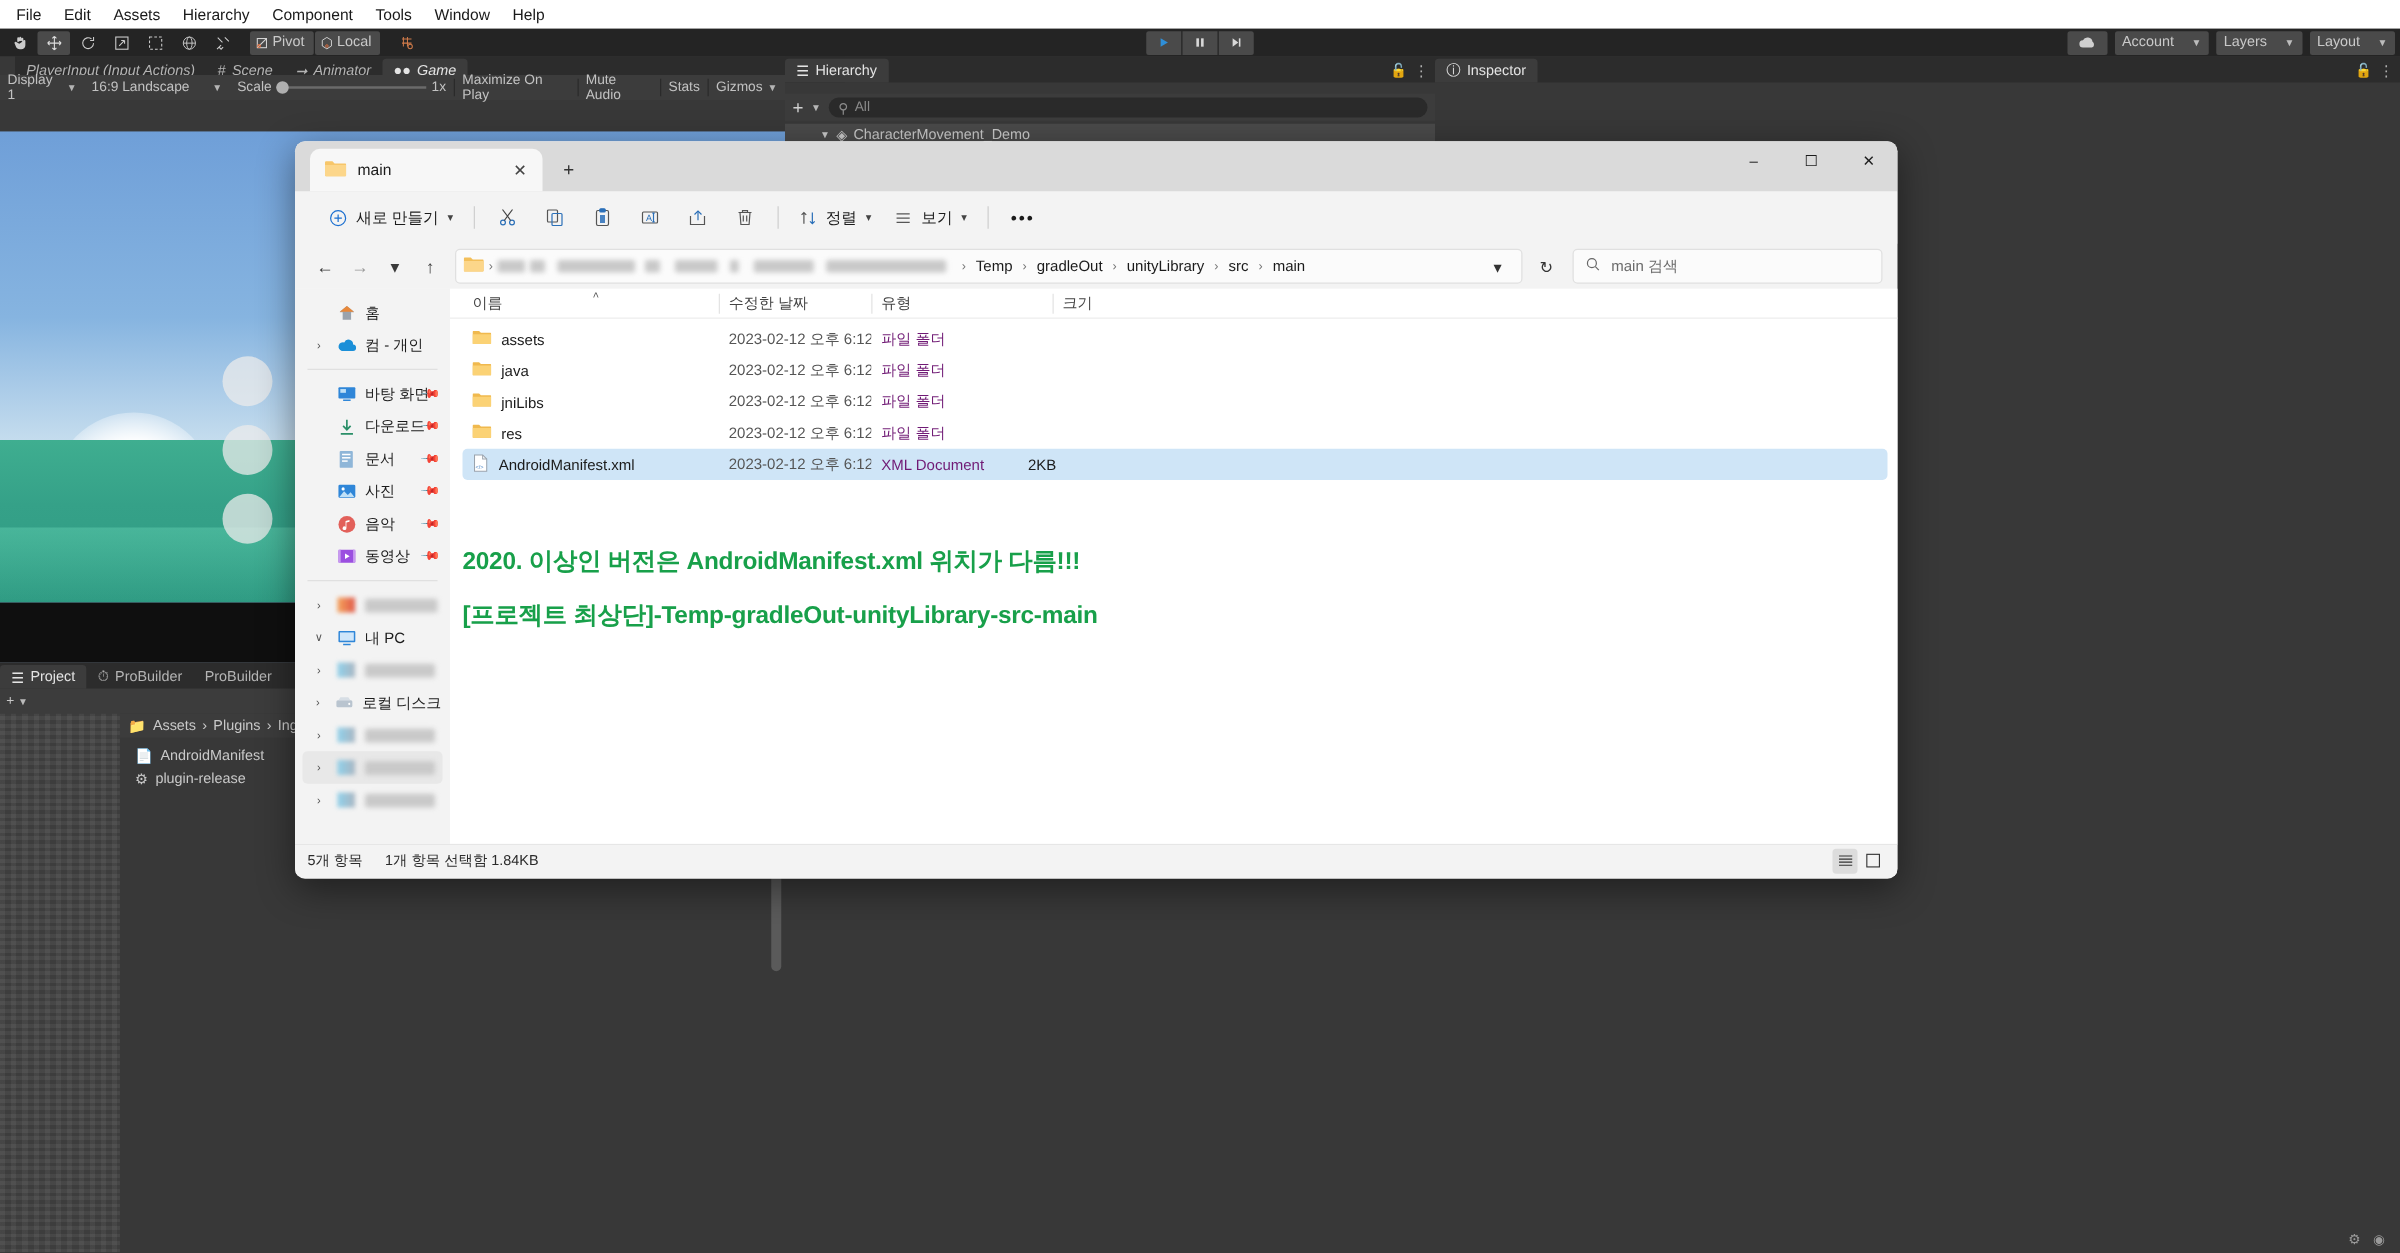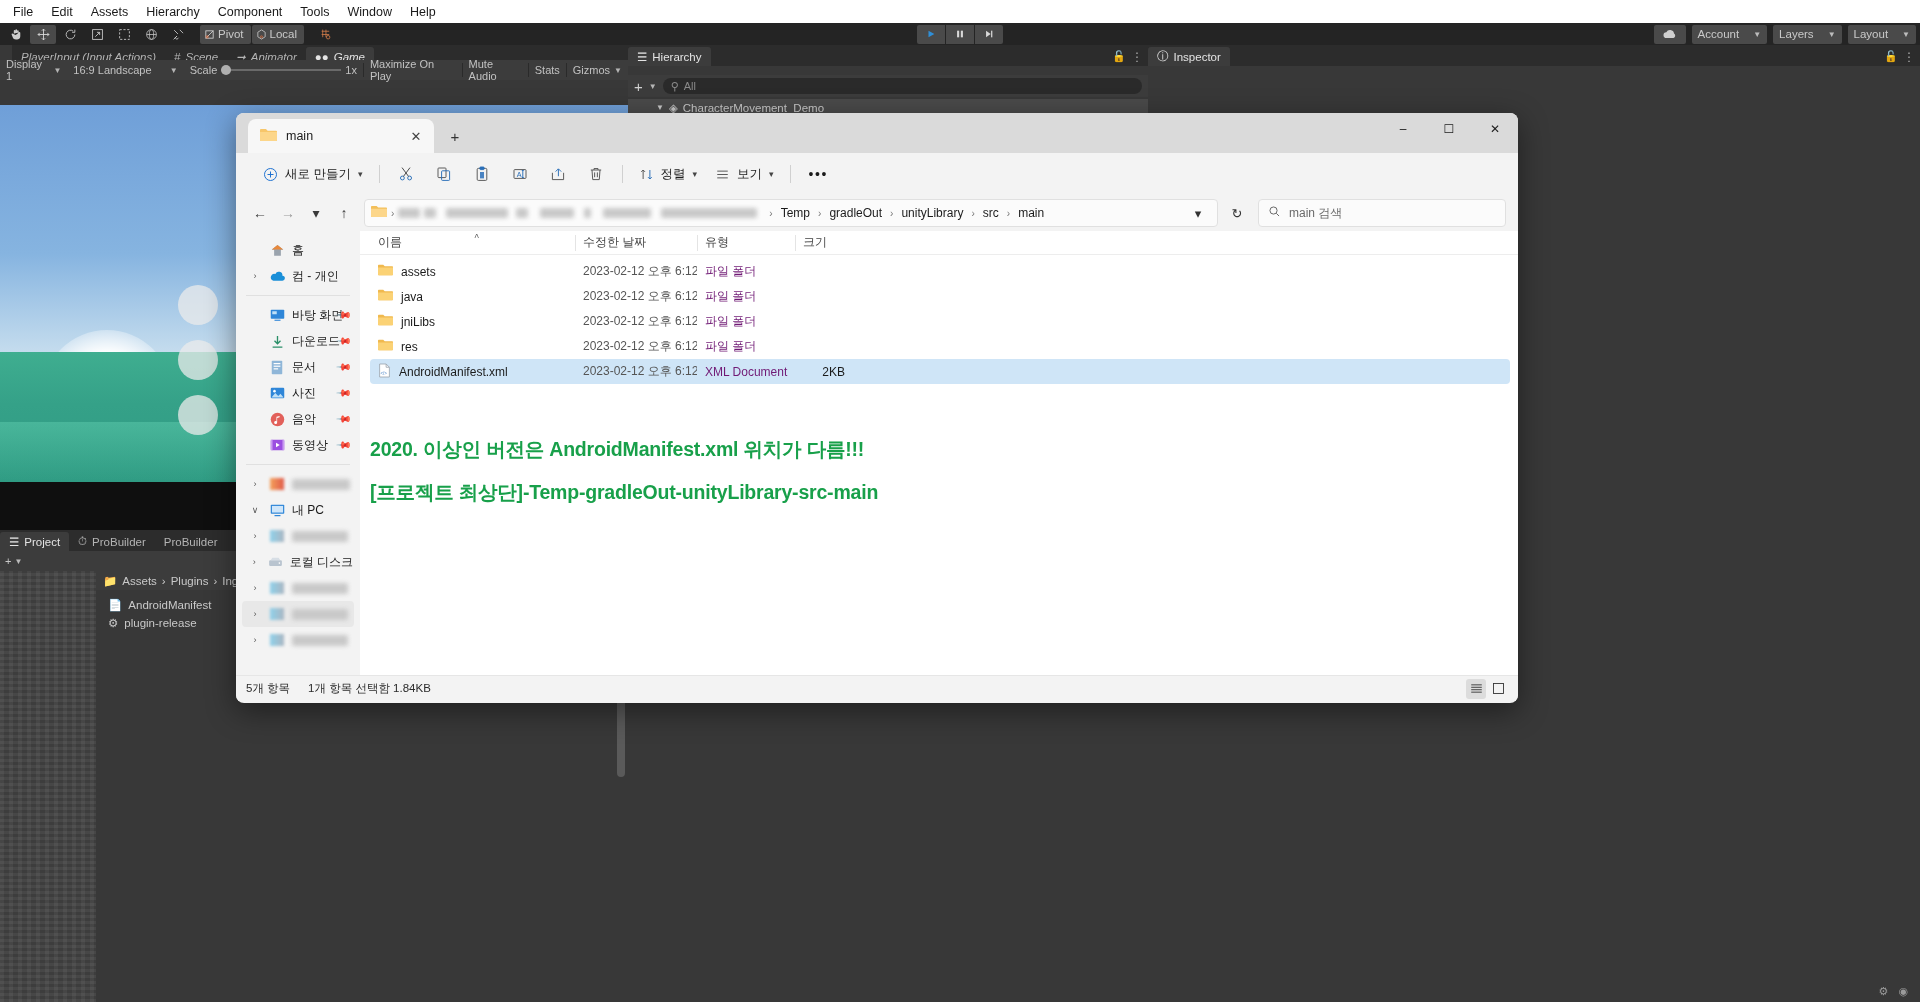--- a/index.html
+++ b/index.html
@@ -773,21 +773,21 @@
           <div class="col" style="width:205px;font-family:Liberation Mono, monospace;">
             <span>이름</span>
             <span class="sortarrow">^</span>
           </div>
           <div class="col" style="width:122px;">
             <span>수정한 날짜</span>
           </div>
           <div class="col" style="width:98px;">
             <span>유형</span>
           </div>
-          <div class="col" style="width:60px;">
+          <div class="col" style="width:60px;margin-left:47px;">
             <span>크기</span>
           </div>
         </div>
 
         <div style="padding-top:4px;">
           <div class="frow">
             <span class="fcell" style="width:205px;">
               <span>
                 <svg width="15" height="12" viewBox="0 0 20 16">
                     <path d="M0 2a1 1 0 011-1h6l2 2h10a1 1 0 011 1v10a1 1 0 01-1 1H1a1 1 0 01-1-1z" fill="#f0b94e"></path>

